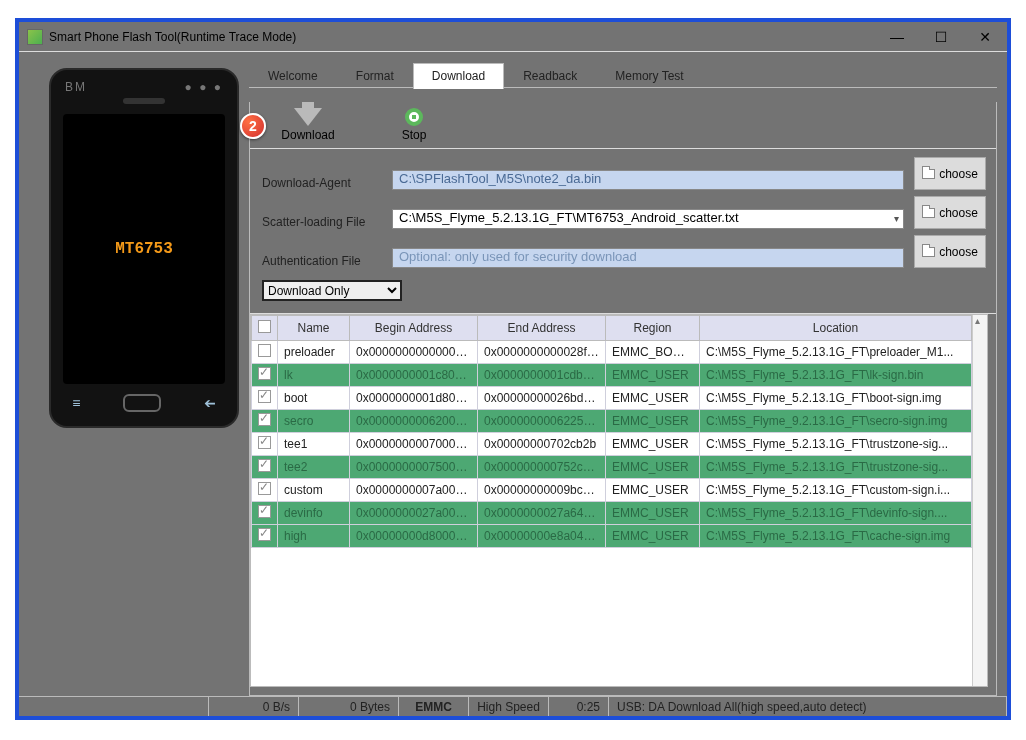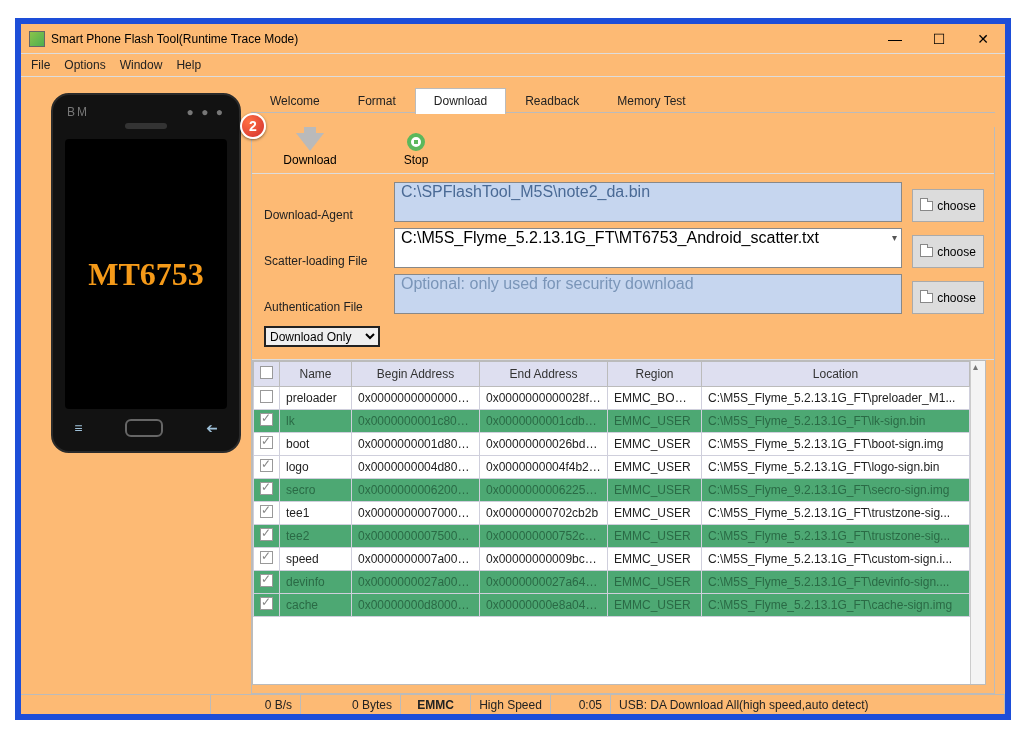--- a/index.html
+++ b/index.html
@@ -1,58 +1,58 @@
 <!DOCTYPE html>
 <html><head>
 <meta charset="utf-8">
 <style>
 * { box-sizing: border-box; margin: 0; padding: 0; font-family: "Segoe UI", Tahoma, sans-serif; font-size: 12px; }
 body { background: #fff; width: 1026px; height: 740px; overflow: hidden; }
-.window { border: 6px solid #1d4ed8; width: 996px; height: 702px; margin: 18px auto 16px; background: #fdba74; display: flex; flex-direction: column; }
+.window { border: 4px solid #1d4ed8; width: 996px; height: 702px; margin: 18px auto 16px; background: #737373; display: flex; flex-direction: column; }
 .titlebar { height: 30px; display: flex; align-items: center; justify-content: space-between; padding: 0 0 0 8px; border-bottom: 1px solid #ddd; }
 .titlebar-left { display: flex; align-items: center; gap: 6px; }
 .app-icon { width: 16px; height: 16px; background: linear-gradient(135deg,#8bc34a,#4caf50); border:1px solid #666; }
 .titlebar-right { display: flex; }
 .win-btn { width: 44px; height: 30px; display: flex; align-items: center; justify-content: center; font-size: 14px; }
 .menubar { display:flex; gap:14px; padding:4px 10px; border-bottom:1px solid #ddd; }
 .menubar span { color:#222; }
 .content { flex:1; display:flex; padding:10px 10px 0 10px; gap:10px; overflow:hidden;}
 .phone-panel { width:210px; display:flex; flex-direction:column; align-items:flex-end; padding-top:6px;}
 .phone { width:190px; height:360px; background:#121212; border:2px solid #2a2a2a; border-radius:18px; position:relative; display:flex; flex-direction:column; align-items:center; }
 .phone-top { width:100%; display:flex; justify-content:space-between; padding:10px 14px 0; color:#777; font-size:9px; letter-spacing:2px;}
 .speaker { width:42px; height:6px; background:#333; border-radius:3px; margin:4px auto 0;}
 .phone-screen { flex:1; width:162px; background:#000; margin:10px 0; border-radius:4px; display:flex; align-items:center; justify-content:center; position:relative;}
-.chip-label { color:#f59a19; font-weight:bold; font-size:32px; font-family: Liberation Serif, serif;}
+.chip-label { color:#f59a19; font-weight:bold; font-size:16px; font-family: Liberation Mono, monospace;}
 .phone-bottom { width:100%; display:flex; justify-content:space-around; align-items:center; padding-bottom:14px; color:#ccc;}
 .home-btn { width:38px; height:18px; border:2px solid #666; border-radius:6px;}
 .nav-key { font-size:14px; color:#9ec0d8; transform:scaleX(1);}
 .back-key { transform: scaleX(-1);}
 .badge { position:absolute; left:240px; top:113px; width:26px; height:26px; border-radius:50%; background:radial-gradient(circle at 30% 30%,#ff7043,#d32f2f); color:#fff; font-weight:bold; display:flex; align-items:center; justify-content:center; font-size:14px; border:2px solid #fff; box-shadow:0 1px 3px rgba(0,0,0,.5); z-index:5;}
 .right-panel { flex:1; display:flex; flex-direction:column;gap:14px; }
 .tabs { display:flex; border-bottom:1px solid #bbb; }
 .tab { padding:5px 18px 6px; border:1px solid transparent; border-bottom:none; margin-bottom:-1px; color:#222; position:relative; top:1px;}
 .tab.active { border-color:#bbb; background:#fff; }
 .tab-body { border:1px solid #bbb; border-top:none; flex:1; display:flex; flex-direction:column; overflow:hidden;}
 .toolbar { display:flex; gap:46px; padding:6px 28px 6px 28px; border-bottom:1px solid #ddd; align-items:flex-end;}
 .tool-btn { display:flex; flex-direction:column; align-items:center; gap:2px; width:60px;}
 .dl-icon { width:0; height:0; border-left:14px solid transparent; border-right:14px solid transparent; border-top:18px solid #bababa; position:relative; }
 .dl-icon::before{content:""; position:absolute; left:-6px; top:-28px; width:12px; height:12px; background:#bababa;}
 .stop-icon { width:18px; height:18px; border-radius:50%; background:#fff; border:4px solid #5cb85c; position:relative;}
 .stop-icon::after{content:""; position:absolute; left:3px; top:3px; width:4px; height:4px; background:#5cb85c;}
 .form-area { padding:8px 0 8px 12px; display:flex; flex-direction:column; gap:6px; border-bottom:1px solid #ddd;}
 .form-row { display:flex; align-items:flex-end; gap:10px;}
 .form-label { width:120px; color:#222; }
-.form-input { flex:1; height:40px; border:1px solid #888; padding:0 6px; font-size:16px; background:#fff;}
+.form-input { flex:1; height:20px; border:1px solid #888; padding:0 6px; font-size:13px; background:#fff;}
 .form-input.blue { background:#c6d6ef; color:#4a6a95;}
 .form-input.placeholder { color:#7a95b8; font-style:normal;}
 .choose-btn { width:72px; height:33px; background:#dcdcdc; border:1px solid #aaa; display:flex; align-items:center; justify-content:center; gap:4px; margin-right:10px;}
 .folder-ic { width:13px; height:10px; background:#fff; border:1px solid #888; position:relative;}
 .folder-ic::before{content:"";position:absolute;left:-1px;top:-4px;width:6px;height:3px;background:#fff;border:1px solid #888;border-bottom:none;}
 .dl-mode { margin:6px 8px 4px 0; align-self:flex-start;}
-.dl-mode select{ width:116px; height:21px; border:2px solid #222; font-size:12px;}
+.dl-mode select{ width:140px; height:21px; border:2px solid #222; font-size:12px;}
 .table-wrap { flex:1; margin:0 8px 8px 0; border:1px solid #bbb; overflow:hidden; position:relative; background:#fff;}
 .table-scroll { position:absolute; right:0; top:0; bottom:0; width:15px; background:#f4f4f4; border-left:1px solid #ccc;}
 .table-scroll::before{content:"▴"; position:absolute; top:0; left:2px; font-size:10px; color:#777;}
 table { width:calc(100% - 15px); border-collapse:collapse; table-layout:fixed;padding-left:28px;}
 thead th { background:#dedff0; border:1px solid #bbb; padding:4px 6px; font-weight:normal; color:#333; text-align:center;}
 tbody td { border:1px solid #cfcfdc; padding:3px 6px; white-space:nowrap; overflow:hidden; text-overflow:ellipsis; color:#222;}
 tbody tr.green td { background:#4da873; color:#2a6a45;}
 .chk-col { width:26px; text-align:center;}
 .chk { width:13px; height:13px; border:1px solid #999; display:inline-block; background:#fff; position:relative;}
 .chk.on::after{content:"✓"; position:absolute; left:0; top:-3px; font-size:12px; color:#888;}
@@ -75,26 +75,20 @@
       <span class="app-icon"></span>
       <span>Smart Phone Flash Tool(Runtime Trace Mode)</span>
     </div>
     <div class="titlebar-right">
       <div class="win-btn">—</div>
       <div class="win-btn">☐</div>
       <div class="win-btn">✕</div>
     </div>
   </div>
 
-  <div class="menubar">
-    <span>File</span>
-    <span>Options</span>
-    <span>Window</span>
-    <span>Help</span>
-  </div>
 
   <div class="content">
     <div class="badge">2</div>
     <div class="phone-panel">
       <div class="phone">
         <div class="phone-top">
             <span>BM</span>
             <span>● ● ●</span>
           </div>
         <div class="speaker"></div>
@@ -199,28 +193,20 @@
                   <td>C:\M5S_Flyme_5.2.13.1G_FT\lk-sign.bin</td>
                 </tr>
                 <tr>
                   <td class="chk-col"><span class="chk on"></span></td>
                   <td>boot</td>
                   <td>0x0000000001d80000</td>
                   <td>0x00000000026bd22b</td>
                   <td>EMMC_USER</td>
                   <td>C:\M5S_Flyme_5.2.13.1G_FT\boot-sign.img</td>
                 </tr>
-                <tr>
-                  <td class="chk-col"><span class="chk on"></span></td>
-                  <td>logo</td>
-                  <td>0x0000000004d80000</td>
-                  <td>0x0000000004f4b22b</td>
-                  <td>EMMC_USER</td>
-                  <td>C:\M5S_Flyme_5.2.13.1G_FT\logo-sign.bin</td>
-                </tr>
                 <tr class="green">
                   <td class="chk-col"><span class="chk on"></span></td>
                   <td>secro</td>
                   <td>0x0000000006200000</td>
                   <td>0x000000000622522b</td>
                   <td>EMMC_USER</td>
                   <td>C:\M5S_Flyme_9.2.13.1G_FT\secro-sign.img</td>
                 </tr>
                 <tr>
                   <td class="chk-col"><span class="chk on"></span></td>
@@ -233,51 +219,51 @@
                 <tr class="green">
                   <td class="chk-col"><span class="chk on"></span></td>
                   <td>tee2</td>
                   <td>0x0000000007500000</td>
                   <td>0x000000000752cb2b</td>
                   <td>EMMC_USER</td>
                   <td>C:\M5S_Flyme_5.2.13.1G_FT\trustzone-sig...</td>
                 </tr>
                 <tr>
                   <td class="chk-col"><span class="chk on"></span></td>
-                  <td>speed</td>
+                  <td>custom</td>
                   <td>0x0000000007a00000</td>
                   <td>0x00000000009bc84bf</td>
                   <td>EMMC_USER</td>
                   <td>C:\M5S_Flyme_5.2.13.1G_FT\custom-sign.i...</td>
                 </tr>
                 <tr class="green">
                   <td class="chk-col"><span class="chk on"></span></td>
                   <td>devinfo</td>
                   <td>0x0000000027a00000</td>
                   <td>0x0000000027a64337</td>
                   <td>EMMC_USER</td>
                   <td>C:\M5S_Flyme_5.2.13.1G_FT\devinfo-sign....</td>
                 </tr>
                 <tr class="green">
                   <td class="chk-col"><span class="chk on"></span></td>
-                  <td>cache</td>
+                  <td>high</td>
                   <td>0x00000000d8000000</td>
                   <td>0x00000000e8a0439f</td>
                   <td>EMMC_USER</td>
                   <td>C:\M5S_Flyme_5.2.13.1G_FT\cache-sign.img</td>
                 </tr>
               </tbody>
           </table>
         </div>
       </div>
     </div>
   </div>
 
   <div class="statusbar">
     <div class="status-spacer"></div>
     <div class="status-prog">0 B/s</div>
     <div style="flex:0 0 100px;justify-content:flex-end">0 Bytes</div>
     <div style="flex:0 0 70px;font-weight:bold;justify-content:center">EMMC</div>
     <div style="flex:0 0 80px;justify-content:center">High Speed</div>
-    <div style="flex:0 0 60px;justify-content:flex-end">0:05</div>
+    <div style="flex:0 0 60px;justify-content:flex-end">0:25</div>
     <div style="flex:1">USB: DA Download All(high speed,auto detect)</div>
   </div>
 </div>
 
 </body></html>

